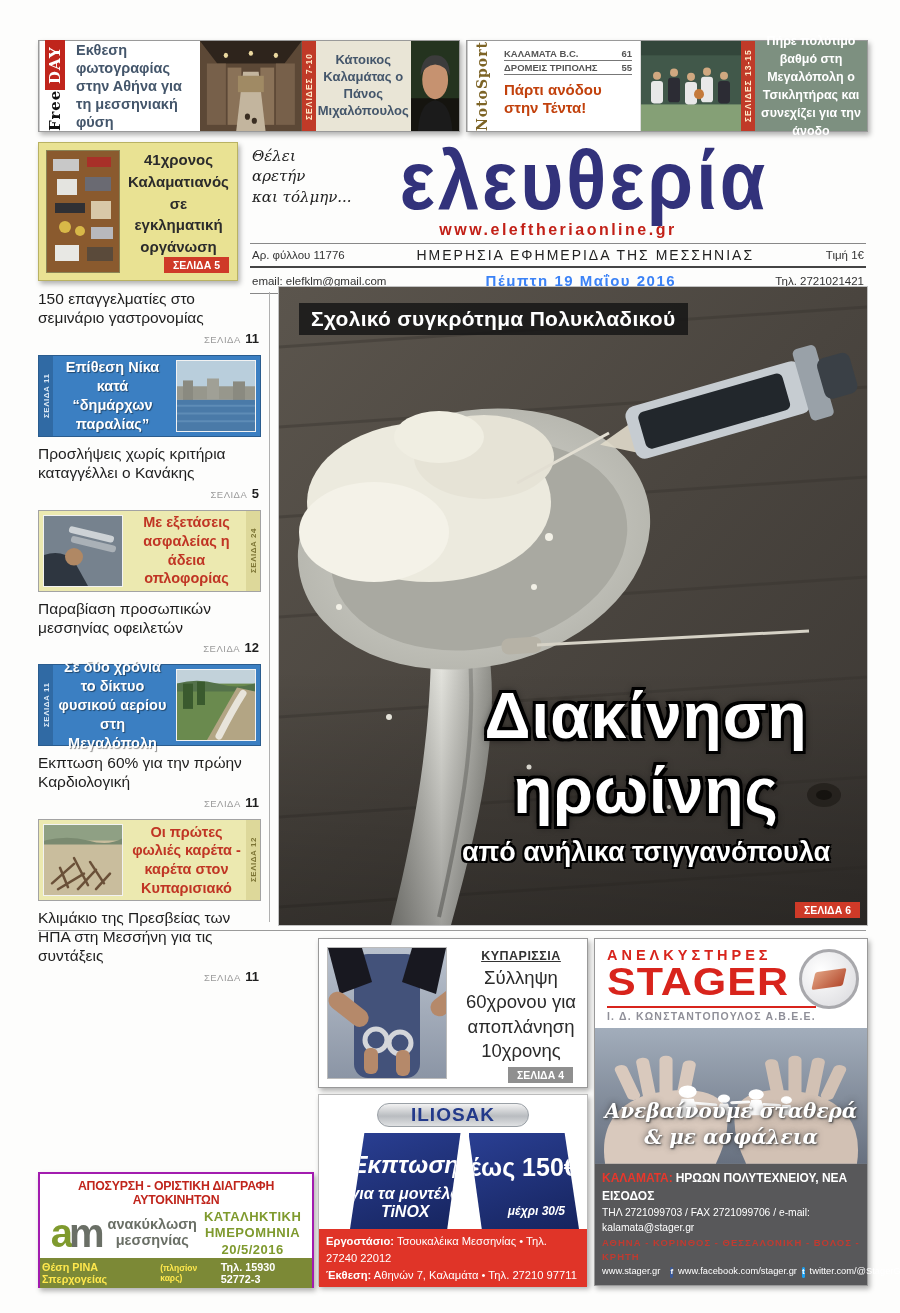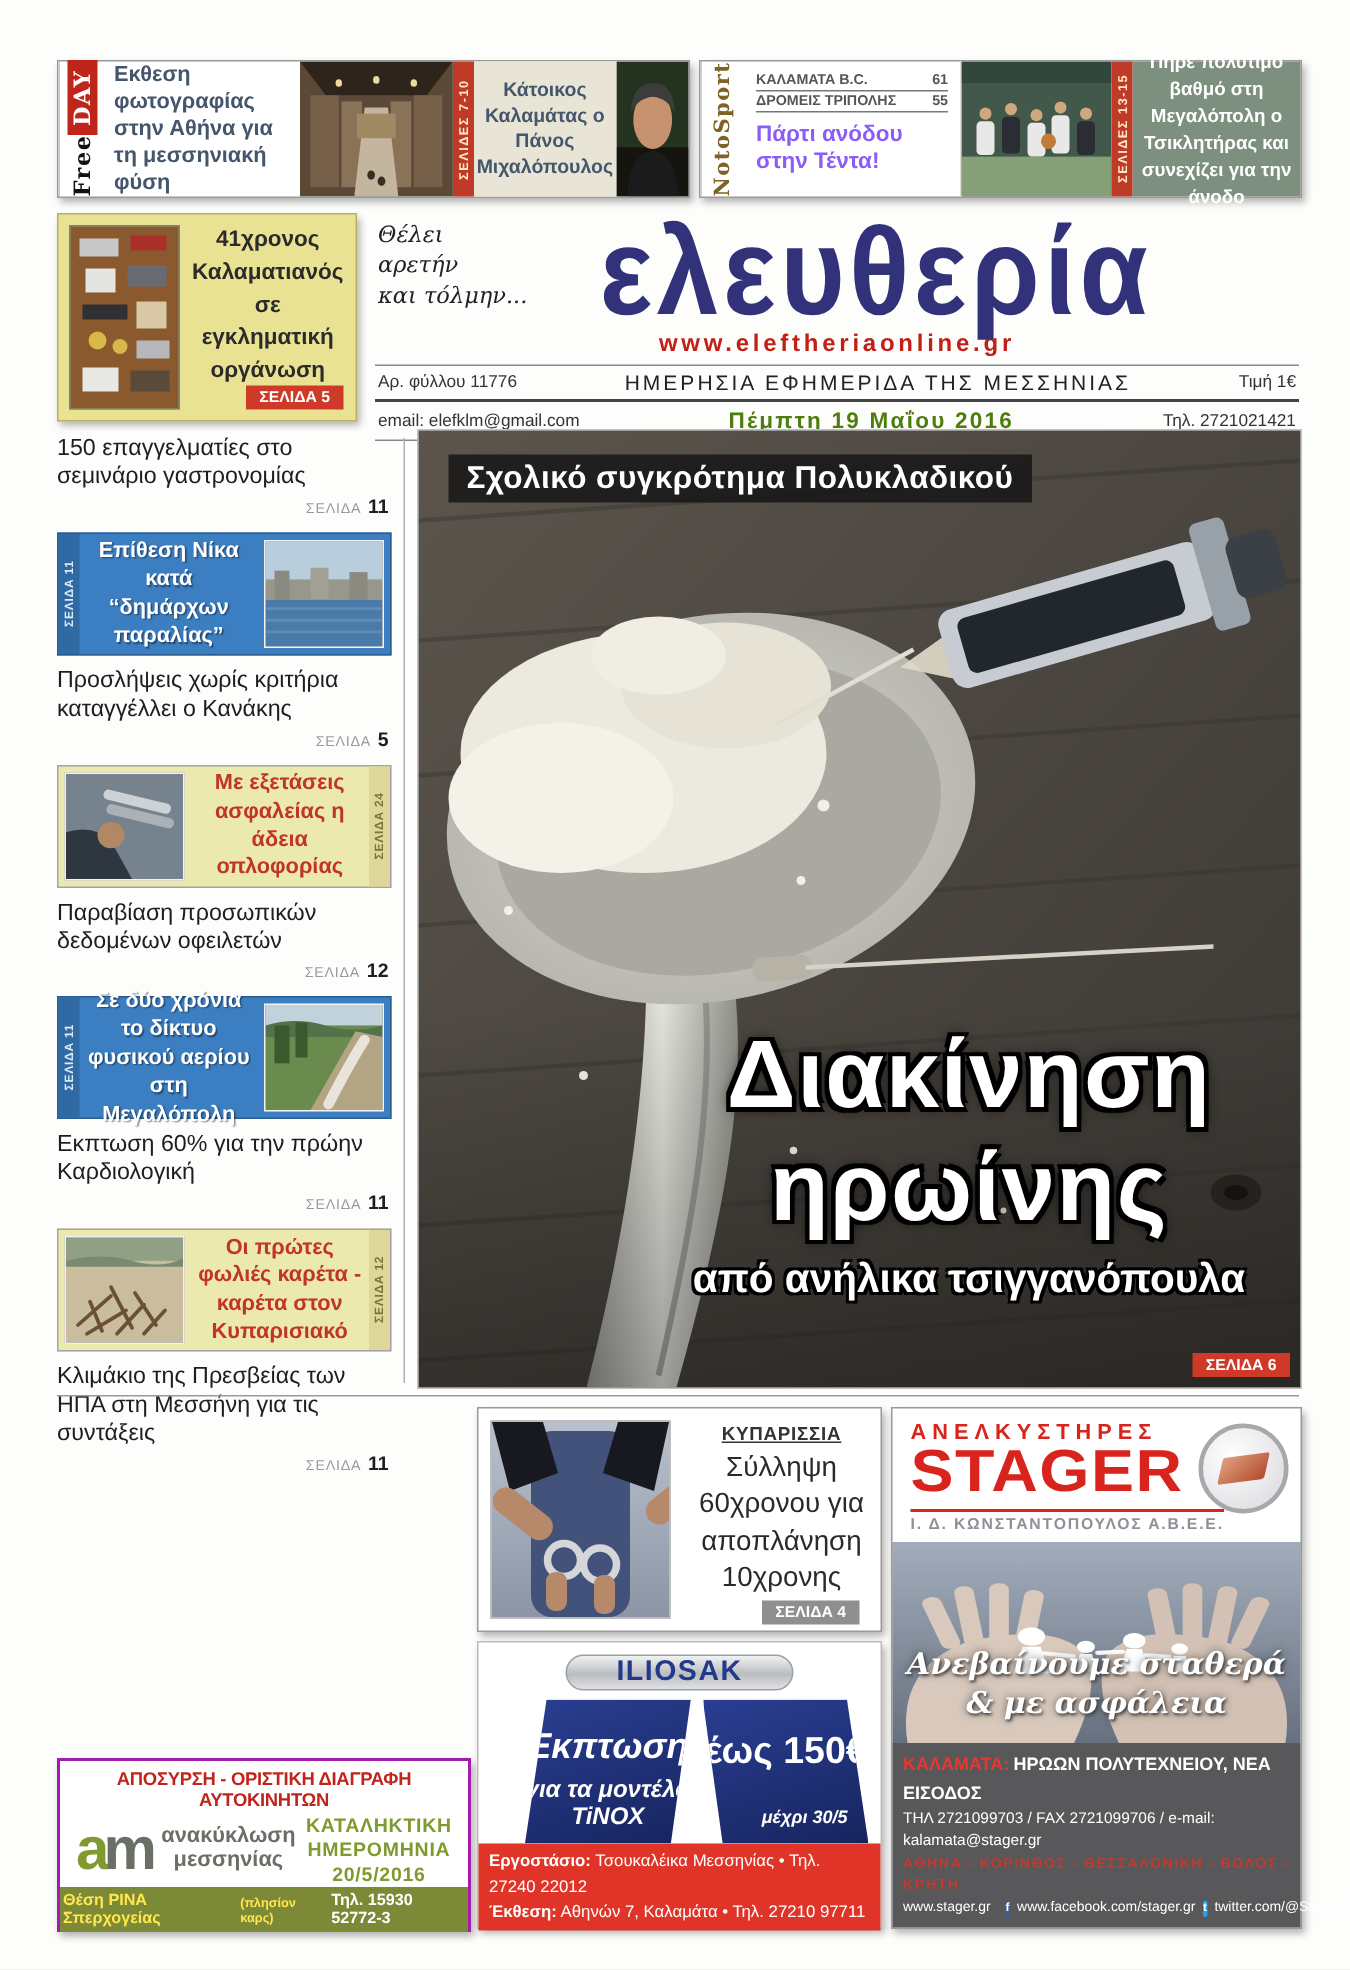--- a/index.html
+++ b/index.html
@@ -19,21 +19,21 @@
   .freeday .fd-free{color:#111;letter-spacing:1px;}
   .freeday .fd-day{background:#c0251c;color:#fff;padding:6px 1px;letter-spacing:1px;}
   .teaser-headline{flex:1;padding:8px 6px;font-weight:bold;font-size:14.5px;line-height:1.25;color:#44566b;display:flex;align-items:center;}
   .strip-red{width:14px;background:#c03a28;color:#ffe9c8;font-size:8.5px;letter-spacing:1px;font-weight:bold;}
   .person-box{width:100px;background:#e9e5d6;color:#44566b;font-weight:bold;font-size:13px;line-height:1.3;
               display:flex;align-items:center;justify-content:center;text-align:center;padding:2px;}
   .notosport{width:28px;border-right:1px solid #ccc;font-family:"DejaVu Serif",serif;font-weight:bold;font-size:14px;color:#7d6426;letter-spacing:1px;}
   .score-area{width:128px;padding:6px 8px 4px 8px;border-right:1px solid #ddd;}
   .score-row{display:flex;justify-content:space-between;font-size:9.5px;font-weight:bold;color:#555;
              border-bottom:1px solid #777;padding:1px 0;}
-  .noto-headline{margin-top:6px;font-size:15px;font-weight:bold;color:#8b5cf6;line-height:1.2;}
+  .noto-headline{margin-top:6px;font-size:15px;font-weight:bold;color:#c2410c;line-height:1.2;}
   .green-box{flex:1;background:#7d9080;color:#fff;font-weight:bold;font-size:12.5px;line-height:1.45;
              display:flex;align-items:center;justify-content:center;text-align:center;padding:4px 6px;}
 
   
   .feature41{left:38px;top:142px;width:198px;height:137px;background:#e9e293;border:1px solid #b9b263;display:flex;}
   .feature41 .photo{width:72px;margin:7px 0 7px 7px;border:1px solid #8a8455;}
   .f41-right{flex:1;position:relative;display:flex;align-items:center;justify-content:center;}
   .f41-text{font-weight:bold;font-size:15px;color:#2b2b2b;text-align:center;line-height:1.45;padding:0 4px 16px 4px;}
   .badge-red{background:#cf3a28;color:#fff;font-size:10.5px;font-weight:bold;padding:2px 9px;display:inline-block;}
   .badge-grey{background:#8f8f8f;color:#fff;font-size:10.5px;font-weight:bold;padding:2px 9px;display:inline-block;}
@@ -41,21 +41,21 @@
 
   .masthead{left:250px;top:140px;width:616px;}
   .motto{position:absolute;left:2px;top:6px;font-family:"DejaVu Serif",serif;font-style:italic;font-size:15px;line-height:1.35;color:#222;}
   .mast-logo{text-align:center;font-size:74px;font-weight:bold;color:#32327b;letter-spacing:3px;
              line-height:.95;margin:2px 0 0 52px;transform:scaleY(1.12);transform-origin:top;}
   .mast-site{text-align:center;color:#c22017;font-weight:bold;font-size:16px;letter-spacing:2.5px;margin-top:9px;}
   .mast-row1{margin-top:4px;border-top:1px solid #888;border-bottom:2px solid #444;display:flex;justify-content:space-between;align-items:center;padding:3px 2px;}
   .mast-row2{display:flex;justify-content:space-between;align-items:center;padding:4px 2px;border-bottom:1px solid #888;}
   .mast-small{font-size:11.5px;color:#333;}
   .mast-sub{font-size:14px;letter-spacing:2px;color:#222;}
-  .mast-date{font-size:15px;font-weight:bold;letter-spacing:1.5px;color:#4d7c0f;}
+  .mast-date{font-size:15px;font-weight:bold;letter-spacing:1.5px;color:#3b82f6;}
 
   
   .sidebar{left:38px;top:290px;width:223px;height:636px;display:flex;flex-direction:column;}
   .sb-item{margin-bottom:8px;}
   .sb-text{font-size:15.5px;line-height:1.22;color:#1e1e1e;}
   .sb-page{text-align:right;padding-right:2px;margin-top:1px;}
   .pw{color:#9a9a9a;font-size:9.5px;letter-spacing:.5px;}
   .pn{color:#1e1e1e;font-size:13px;font-weight:bold;}
   .sb-box{display:flex;align-items:stretch;height:80px;}
   .sb-blue{background:#3b7fc2;border:1px solid #2a5c8e;}
@@ -306,21 +306,21 @@
           <circle cx="30" cy="42" r="9" fill="#b08864"></circle>
           <rect x="26" y="10" width="46" height="7" rx="3" fill="#cdd2d6" transform="rotate(14 26 10)"></rect>
           <rect x="28" y="20" width="46" height="7" rx="3" fill="#aab1b7" transform="rotate(14 28 20)"></rect>
         </svg>
       </div>
       <div class="sb-box-text">Με εξετάσεις ασφαλείας η άδεια οπλοφορίας</div>
       <div class="vert sb-strip sb-strip-yellow">ΣΕΛΙΔΑ 24</div>
     </div>
 
     <div class="sb-item">
-      <div class="sb-text">Παραβίαση προσωπικών δεδομένων οφειλετών</div>
+      <div class="sb-text">Παραβίαση προσωπικών μεσσηνίας οφειλετών</div>
       <div class="sb-page">
         <span class="pw">ΣΕΛΙΔΑ</span>
         <span class="pn">12</span>
       </div>
     </div>
 
     <div class="sb-item sb-box sb-blue">
       <div class="vert sb-strip sb-strip-blue">ΣΕΛΙΔΑ 11</div>
       <div class="sb-box-text">Σε δύο χρόνια το δίκτυο φυσικού αερίου στη Μεγαλόπολη</div>
       <div class="photo">

